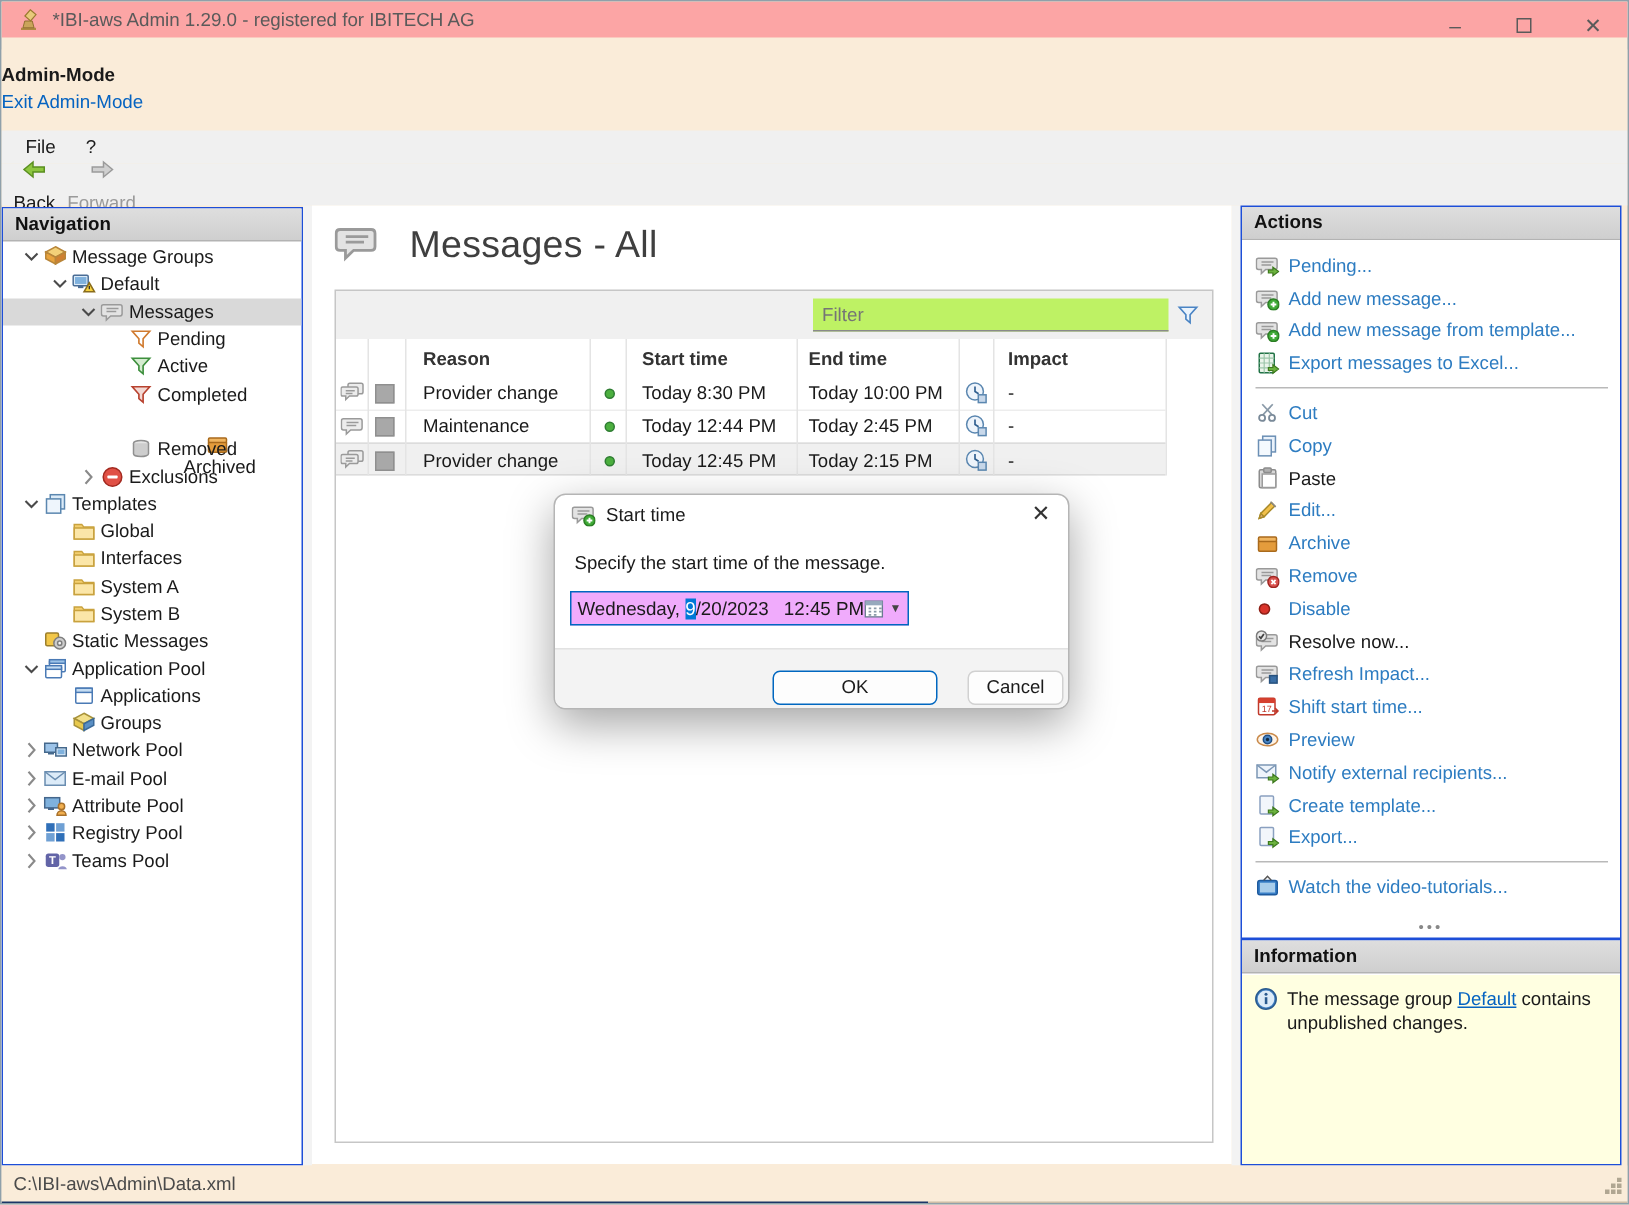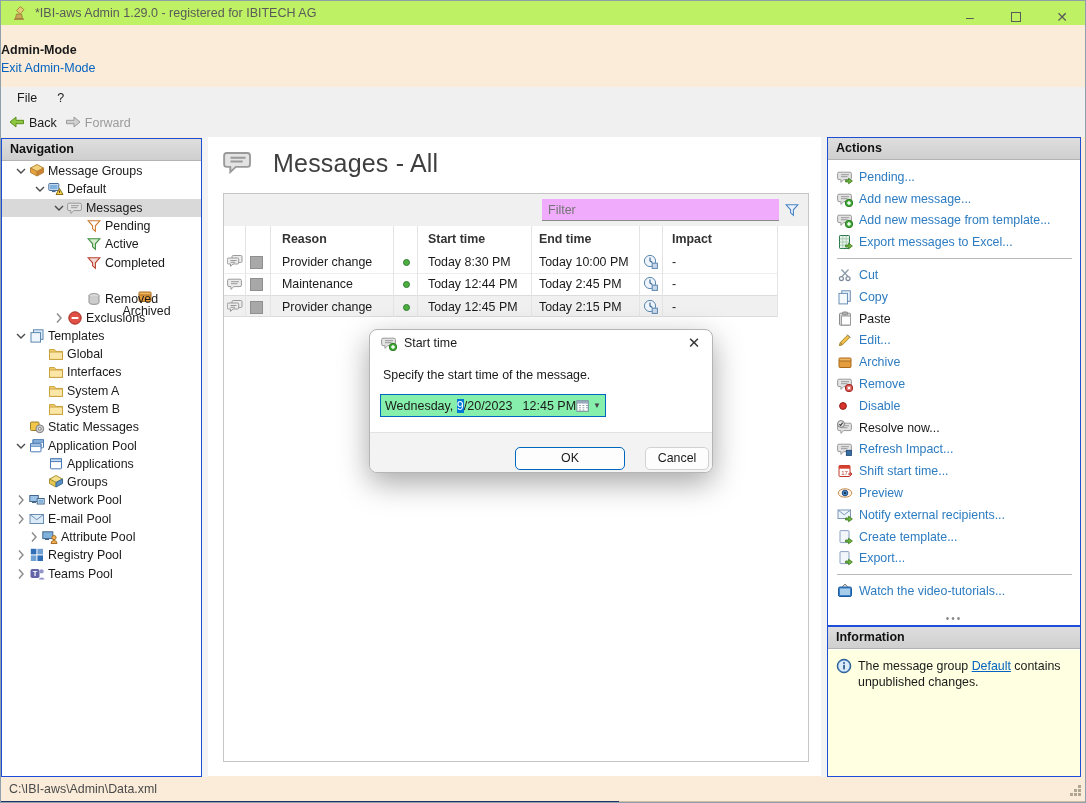--- a/index.html
+++ b/index.html
@@ -1,51 +1,51 @@
 <!DOCTYPE html>
 <html><head>
 <meta charset="utf-8">
 <style>
 * { margin:0; padding:0; box-sizing:border-box; }
 html,body { width:1086px; height:803px; overflow:hidden; }
 body { font-family:"Liberation Sans", sans-serif; font-size:12.5px; color:#1a1a1a; position:relative; background:#faecd9; border:1px solid #8fa0aa; }
-.titlebar { position:absolute; top:0; left:0; right:0; height:24px; background:#bef264; display:flex; align-items:center; }
+.titlebar { position:absolute; top:0; left:0; right:0; height:24px; background:#fca5a5; display:flex; align-items:center; }
 .titlebar .app-icon { margin-left:10px; width:16px; height:16px; }
 .titlebar .title { margin-left:8px; color:#5a5a5a; font-size:12.5px; }
 .winbtns { position:absolute; right:0; top:0; height:32px; display:flex; }
 .winbtn { width:46px; height:32px; display:flex; align-items:center; justify-content:center; color:#5a5a5a; font-size:14px; }
 .maxbox { width:10px; height:10px; border:1px solid #5a5a5a; display:inline-block; }
 .banner { position:absolute; top:32px; left:0; right:0; height:54px; background:#faecd9; text-align:left; }
 .banner-title { font-weight:bold; padding-top:10px; font-size:12.5px; }
 .banner-link { color:#0563c1; margin-top:4px; display:inline-block; font-size:12.5px; }
 .menubar { position:absolute; top:86px; left:0; right:0; height:22px; background:#f0f0f0; display:flex; align-items:center; }
 .menu-item { padding:0 10px; }
 .menu-item:first-child { margin-left:6px; }
 .toolbar { position:absolute; top:108px; left:0; right:0; height:28px; background:#f0f0f0; display:flex; align-items:center; }
-.tool-btn { display:flex; align-items:center; gap:4px; margin-left:8px; }
+.tool-btn { display:flex; align-items:center; gap:4px; margin-left:8px;flex-direction:column; }
 .tool-btn .lbl { font-size:12.5px; }
 .tool-btn.disabled .lbl { color:#9a9a9a; }
 .panel { position:absolute; background:#fff; border:1px solid #1d4ed8; }
 .panel-header { height:22px; line-height:21px; font-weight:bold; padding-left:8px; background:linear-gradient(#dedede,#cfcfcf); border-bottom:1px solid #b3b3b3; color:#111; }
 #nav-panel { left:0; top:137px; width:201px; height:639px; }
 #nav-tree { position:absolute; top:23px; left:0; right:0; bottom:0; overflow:hidden; }
 .tree-row { height:18.3px; display:flex; align-items:center; font-size:12.4px; }
 .tree-row.selected { background:#d9d9d9; }
 .chev { width:17px; height:16px; display:inline-flex; align-items:center; justify-content:center; flex:none; }
 .ticon { width:19px; height:16px; display:inline-flex; align-items:center; flex:none; }
 .tlabel { white-space:nowrap; }
 .gapstrip { position:absolute; top:136px; height:640px; background:#f3f3f3; }
 #gap1 { left:201px; width:6px; }
 #gap2 { left:820px; width:6px; }
 #main { position:absolute; left:207px; top:136px; width:613px; height:639px; background:#fff; }
 .content-header { position:absolute; left:15px; top:10px; display:flex; align-items:center; }
 .content-title { font-size:25px; color:#3f3f3f; margin-left:20px; font-weight:400; letter-spacing:0.2px; }
 #table-box { position:absolute; left:15px; top:56px; width:586px; height:569px; border:1px solid #c6c6c6; background:#fff; }
 #filter-row { position:absolute; left:0; top:0; right:0; height:32px; background:#f0f0f0; }
-#filter-input { position:absolute; left:318px; top:5px; width:237px; height:22px; background:#f0abfc; border:none; border-bottom:1px solid #8a8a8a; font-size:12.5px; color:#444; padding-left:6px; font-family:"Liberation Sans",sans-serif; }
+#filter-input { position:absolute; left:318px; top:5px; width:237px; height:22px; background:#bef264; border:none; border-bottom:1px solid #8a8a8a; font-size:12.5px; color:#444; padding-left:6px; font-family:"Liberation Sans",sans-serif; }
 #filter-funnel { position:absolute; left:560px; top:8px; width:16px; height:16px; }
 .hdr-row { position:absolute; left:0; top:32px; right:0; height:26px; background:#fff; }
 .hdr-cell { position:absolute; top:0; height:26px; line-height:26px; font-weight:600; color:#333; font-size:12.4px; }
 .vline { position:absolute; top:32px; width:1px; height:91px; background:#e4e4e4; }
 .trow { position:absolute; left:0; width:553px; height:22px; }
 .trow.selected { background:#f0f0f0; border-top:1px solid #dcdcdc; border-bottom:1px solid #dcdcdc; }
 .tcell { position:absolute; top:0; height:22px; display:flex; align-items:center; font-size:12.4px; color:#1a1a1a; white-space:nowrap; }
 .rowline { position:absolute; left:0; width:553px; height:1px; background:#ededed; }
 .graysq { width:13px; height:13px; background:#a8a8a8; border:1px solid #8f8f8f; display:inline-block; }
 .greendot { width:7px; height:7px; border-radius:50%; background:#4caf3f; border:1px solid #2e7d32; display:inline-block; }
@@ -64,21 +64,21 @@
 #statusbar { position:absolute; left:0; right:0; top:776px; height:24px; background:#faecd9; }
 #status-path { position:absolute; left:8px; top:5px; color:#4a4a4a; font-size:12.4px; }
 #grip { position:absolute; right:3px; bottom:4px; width:12px; height:12px; }
 #bottom-strip { position:absolute; left:0; right:0; top:800px; height:3px; background:linear-gradient(90deg,#1b3566 0%, #1b3566 57%, #cdbda6 57%, #cdbda6 100%); }
 #dialog { position:absolute; left:368px; top:328px; width:344px; height:144px; background:#fff; border:1px solid #b5b5b5; border-radius:8px; box-shadow:0 10px 30px rgba(0,0,0,0.35); overflow:hidden; }
 #dialog-title { position:absolute; top:0; left:0; right:0; height:26px; display:flex; align-items:center; }
 #dialog-title .dicon { margin-left:11px; width:16px; height:16px; }
 #dialog-title .dtext { margin-left:7px; font-size:12.4px; }
 #dialog-close { position:absolute; right:10px; top:5px; width:16px; height:16px; font-size:15px; color:#333; text-align:center; line-height:16px; }
 #dialog-msg { position:absolute; left:13px; top:38px; font-size:12.4px; }
-#date-field { position:absolute; left:10px; top:64px; width:226px; height:23px; border:1px solid #0067c0; background:#86efac; display:flex; align-items:center; font-size:12.5px; padding-left:4px; }
+#date-field { position:absolute; left:10px; top:64px; width:226px; height:23px; border:1px solid #0067c0; background:#f0abfc; display:flex; align-items:center; font-size:12.5px; padding-left:4px; }
 #date-field span { white-space:pre; }
 #date-field .selseg { background:#0078d7; color:#fff; }
 #date-cal { margin-left:auto; margin-right:1px; width:14px; height:14px; flex:none; }
 #date-arrow { color:#444; font-size:8px; margin-left:2px; margin-right:4px; }
 #dialog-footer { position:absolute; left:0; right:0; top:102px; bottom:0; background:#f3f3f3; border-top:1px solid #e2e2e2; }
 .dlg-btn { position:absolute; height:23px; border-radius:5px; background:#fdfdfd; font-size:12.4px; text-align:center; line-height:21px; }
 #btn-ok { left:145px; top:14px; width:110px; border:1px solid #0067c0; }
 #btn-cancel { left:275px; top:14px; width:64px; border:1px solid #d1d1d1; }
 </style>
 </head>
@@ -360,21 +360,21 @@
           </svg>
         </span>
         <span class="ticon">
           <svg width="16" height="16" viewBox="0 0 16 16" xmlns="http://www.w3.org/2000/svg">
             <rect x="1" y="3.5" width="13.5" height="9" fill="#dcebf8" stroke="#6a8db0"></rect>
             <path d="M1 3.5 l6.75 5.2 6.75 -5.2" fill="none" stroke="#6a8db0"></path>
           </svg>
         </span>
         <span class="tlabel">E-mail Pool</span>
       </div>
-      <div class="tree-row" style="padding-left: 23px;">
+      <div class="tree-row" style="padding-left: 10px;">
         <span class="chev">
           <svg width="16" height="16" viewBox="0 0 16 16" xmlns="http://www.w3.org/2000/svg">
             <path d="M6 3.5 l4 4.5 -4 4.5" fill="none" stroke="#8a8a8a" stroke-width="1.4"></path>
           </svg>
         </span>
         <span class="ticon">
           <svg width="16" height="16" viewBox="0 0 16 16" xmlns="http://www.w3.org/2000/svg">
             <rect x="0.8" y="2.8" width="10" height="6.8" fill="#7fb1dd" stroke="#44668c"></rect>
             <rect x="3" y="9.6" width="4" height="1.4" fill="#44668c"></rect>
             <circle cx="12" cy="8.6" r="2.1" fill="#f2b050" stroke="#a8702a"></circle>

